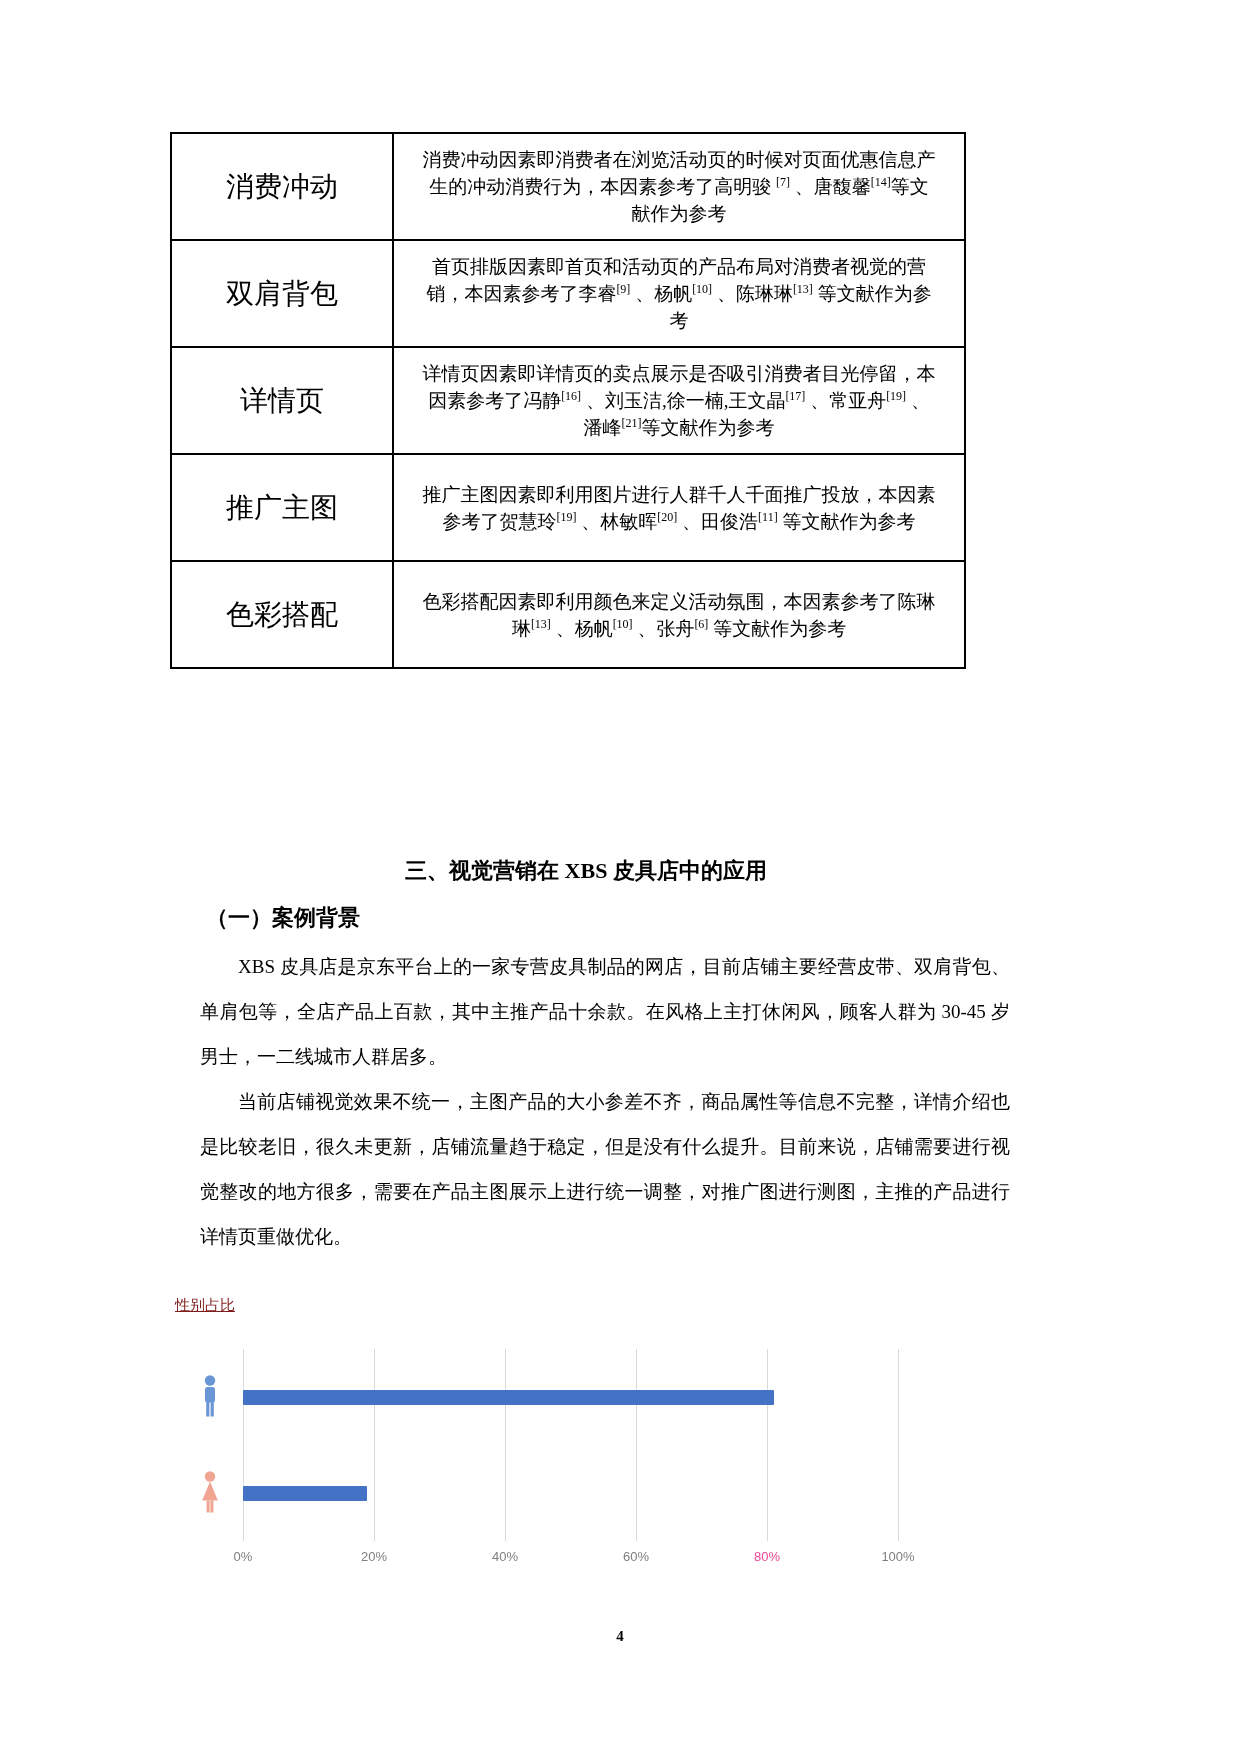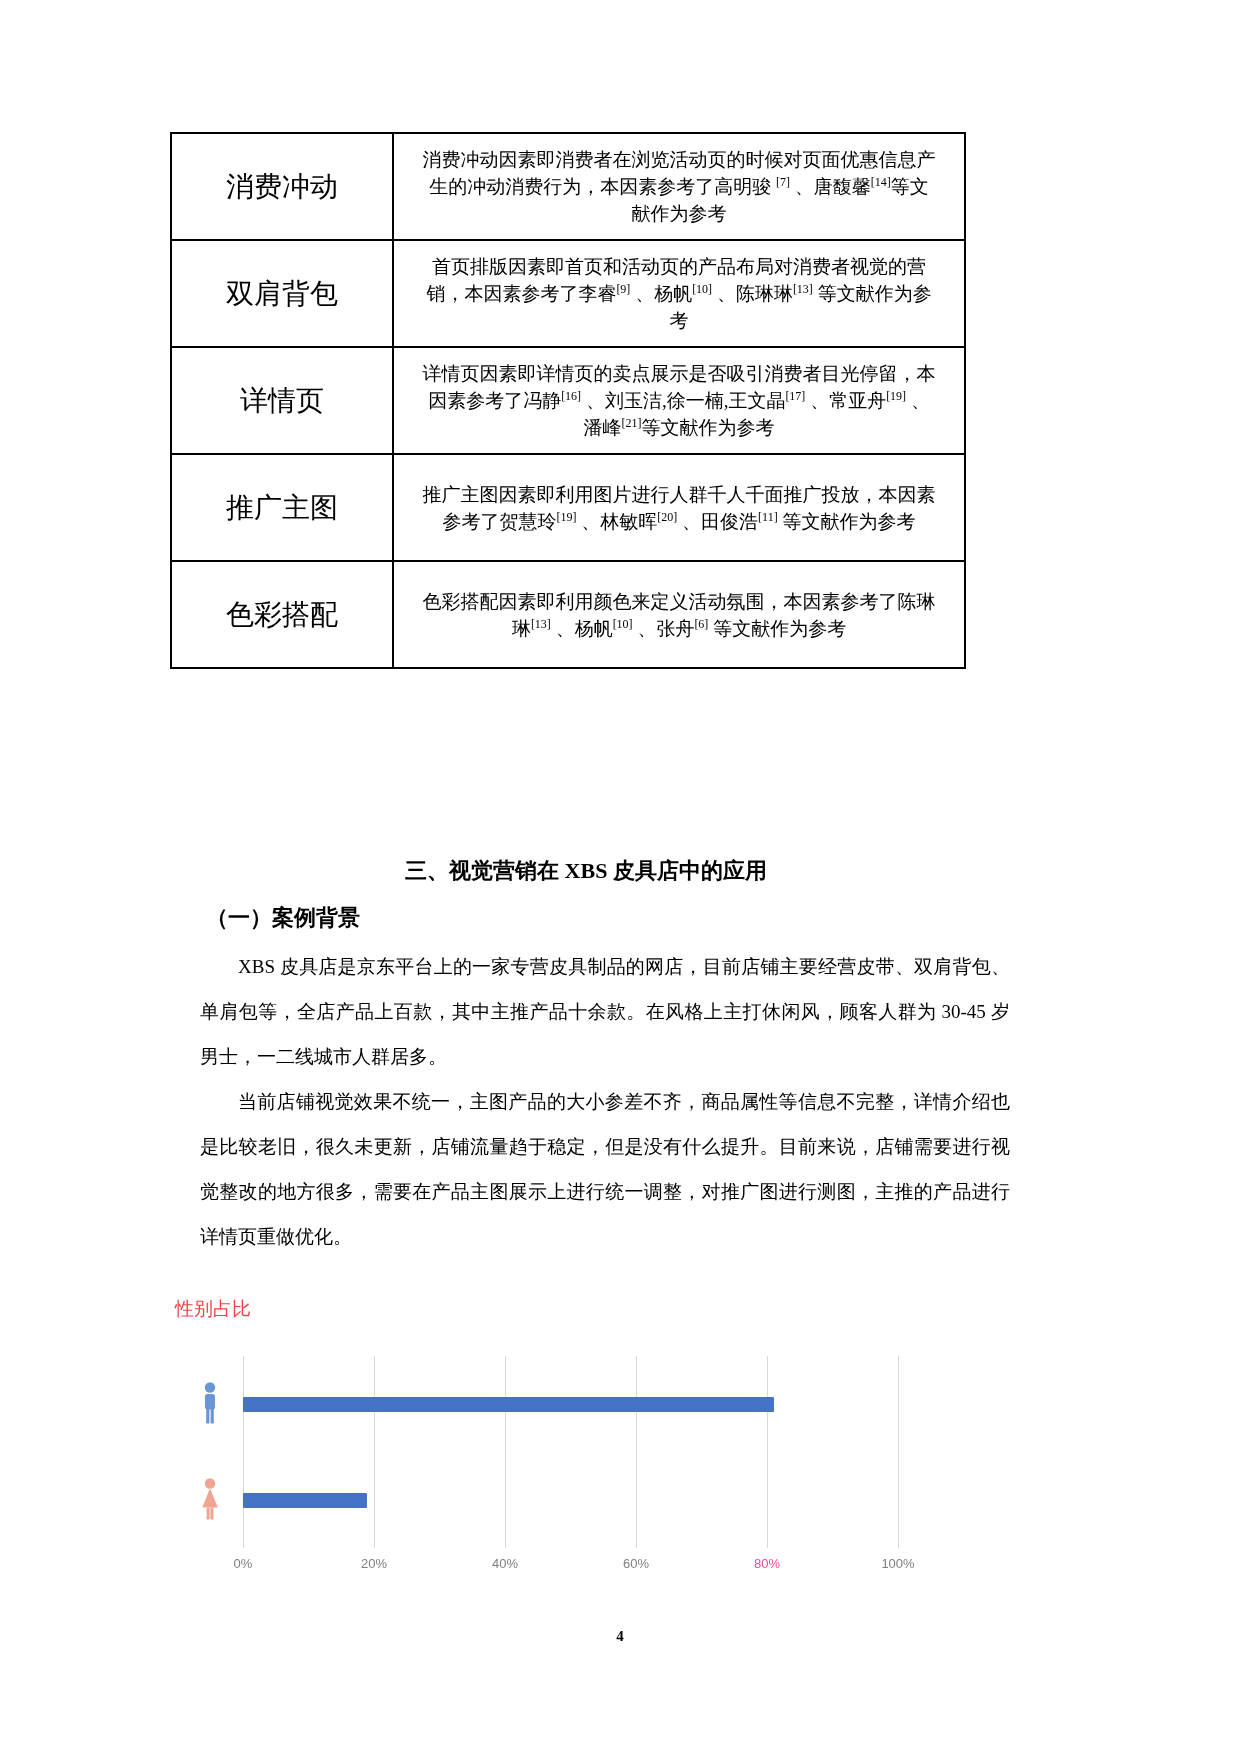--- a/index.html
+++ b/index.html
@@ -57,21 +57,21 @@
     margin-left:30px;
   }
   .paras p{margin:0;text-indent:2em;}
 
   
   .chart{
     position:absolute;left:175px;top:1296px;width:740px;
     font-family:"Liberation Sans","DejaVu Sans",sans-serif;
   }
   .chart-title{
-    font-size:19px;color:#ef4444;
+    font-size:15px;color:#7f1d1d;text-decoration:underline;
   }
   .plot{
     position:relative;
     margin-left:68px;margin-top:34px;
     width:655px;height:192px;
   }
   .gridline{
     position:absolute;top:0;bottom:0;width:1px;
     background:#d9d9d9;
   }

